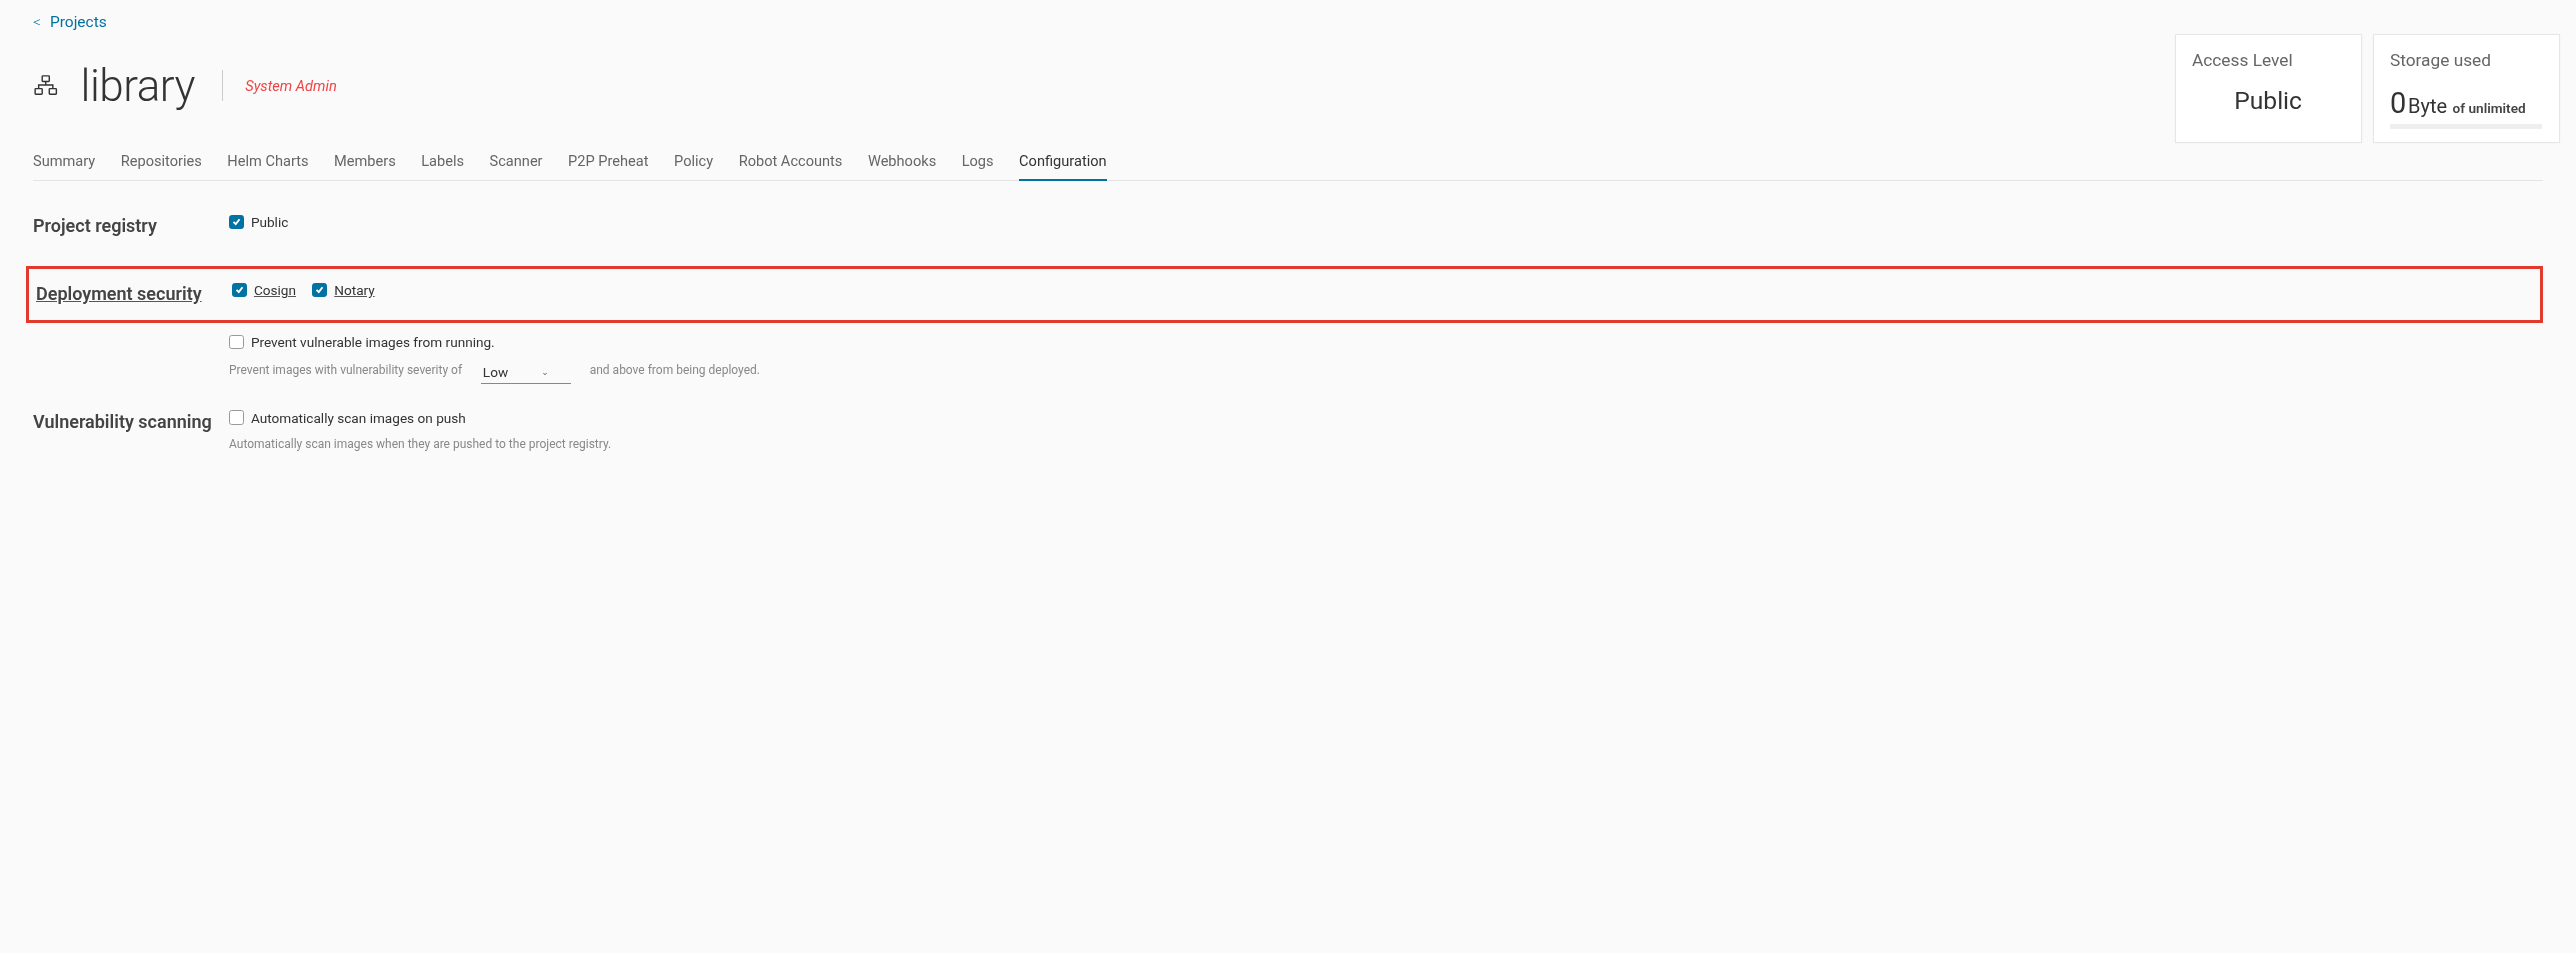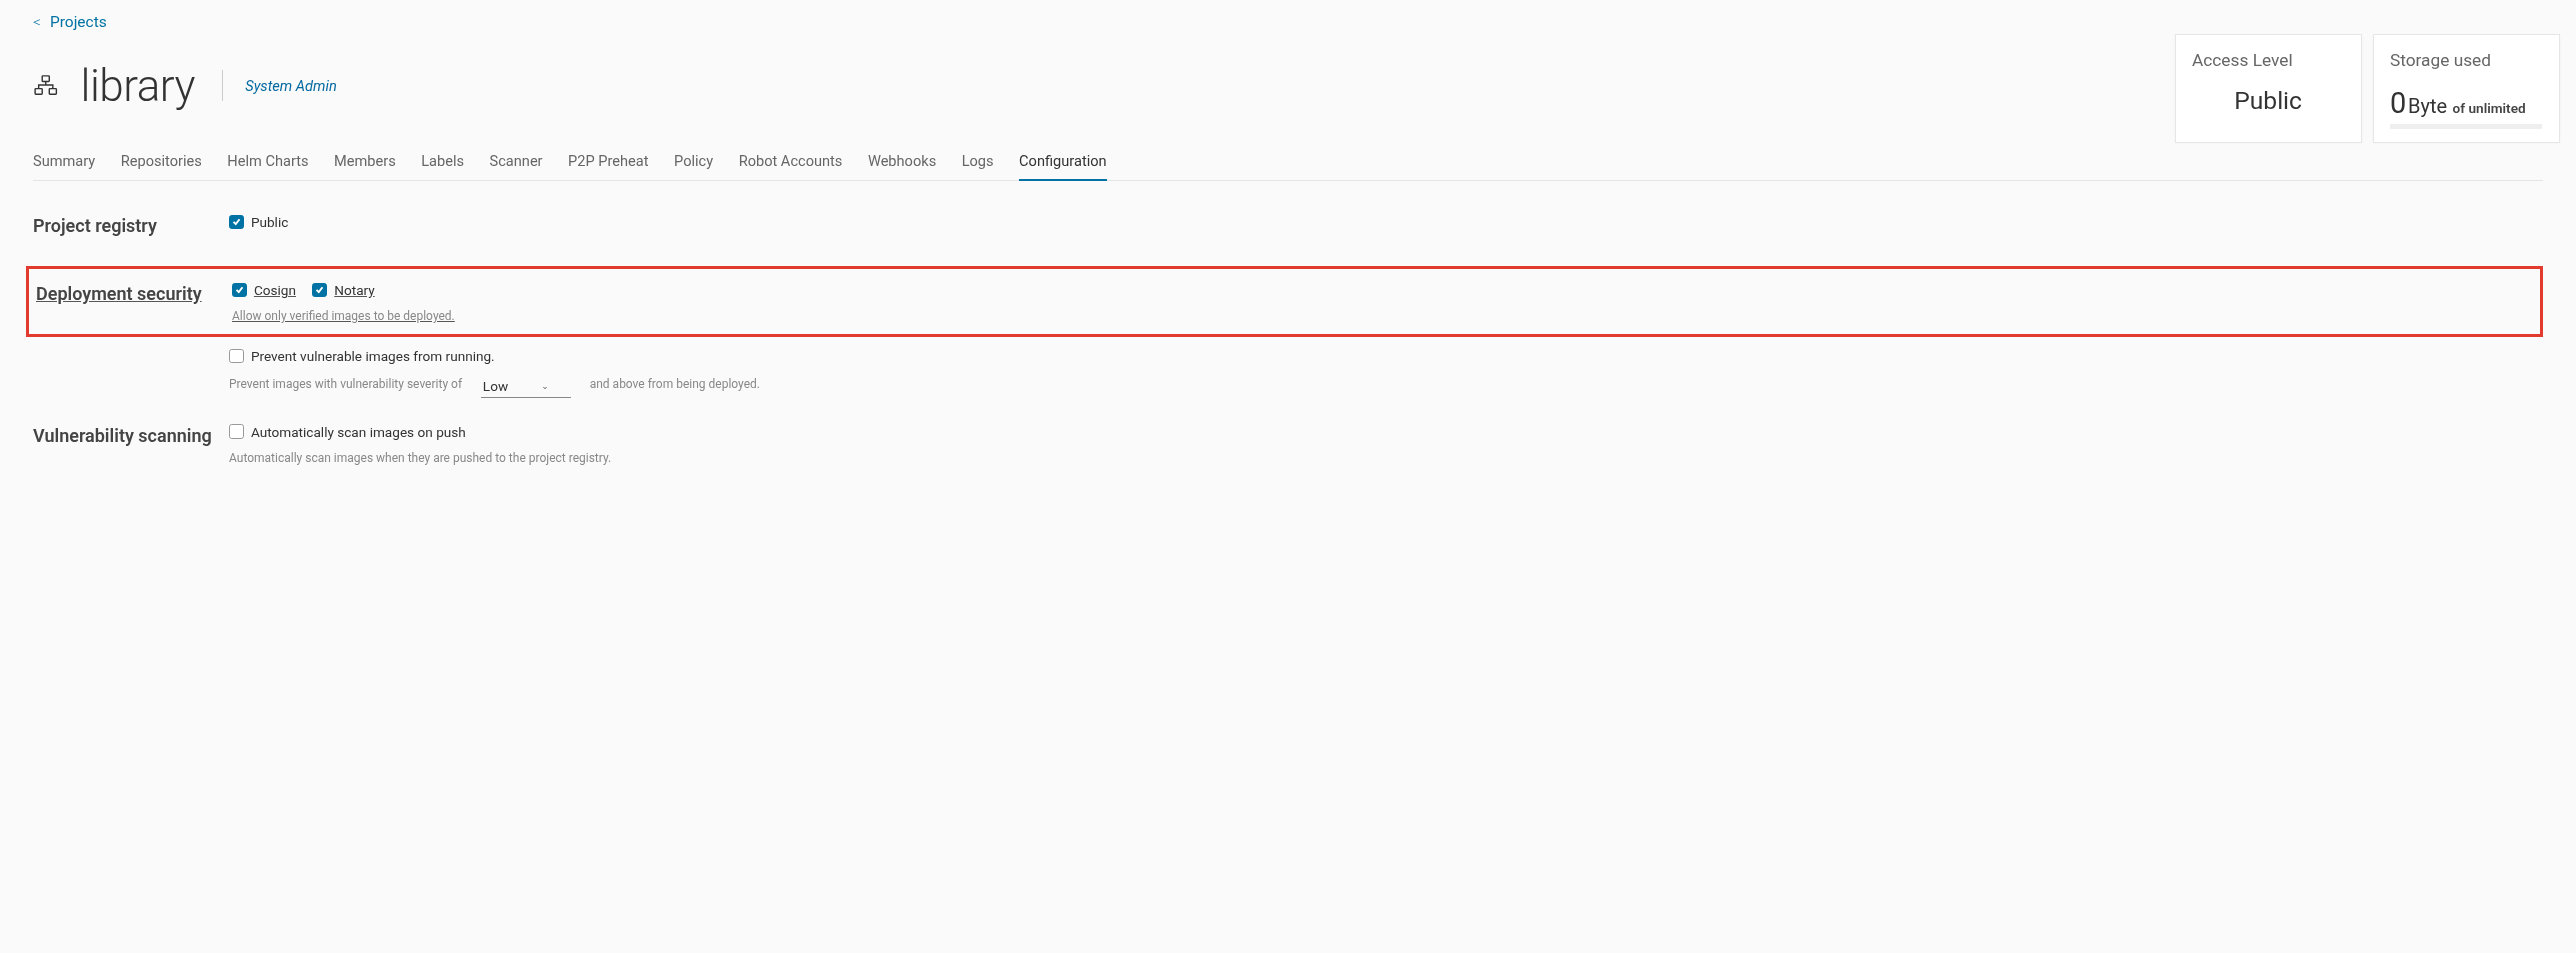--- a/index.html
+++ b/index.html
@@ -29,21 +29,21 @@
       margin-top: 29px;
     }
     .proj-icon svg { width: 25.5px; height: 25.5px; display: block; }
     .proj-name {
       font-size: 44px;
       font-weight: 300;
       letter-spacing: -0.5px;
       color: #333;
     }
     .vdiv { width: 0.9px; height: 31px; background: #ccc; margin-left: 5.5px; }
-    .role { font-style: italic; color: #0369a1; font-size: 14.6px; }
+    .role { font-style: italic; color: #ef4444; font-size: 14.6px; }
 
     .cards {
       position: absolute;
       top: 34px;
       right: 16.4px;
       display: flex;
       gap: 11px;
     }
     .card {
       background: #fff;
@@ -213,21 +213,20 @@
             </div>
             <div class="cb-item">
               <div class="checkbox checked">
                 <svg viewBox="0 0 12 12">
                     <polyline points="2,6.5 5,9.5 10,3"></polyline>
                   </svg>
               </div>
               <span class="cb-label">Notary</span>
             </div>
           </div>
-          <div class="help">Allow only verified images to be deployed.</div>
         </div>
       </div>
     </div>
 
     <div class="form-row" style="margin-top:3.6px;">
       <div class="form-label"></div>
       <div class="form-content">
         <div class="cb-line">
           <div class="cb-item">
             <div class="checkbox">

